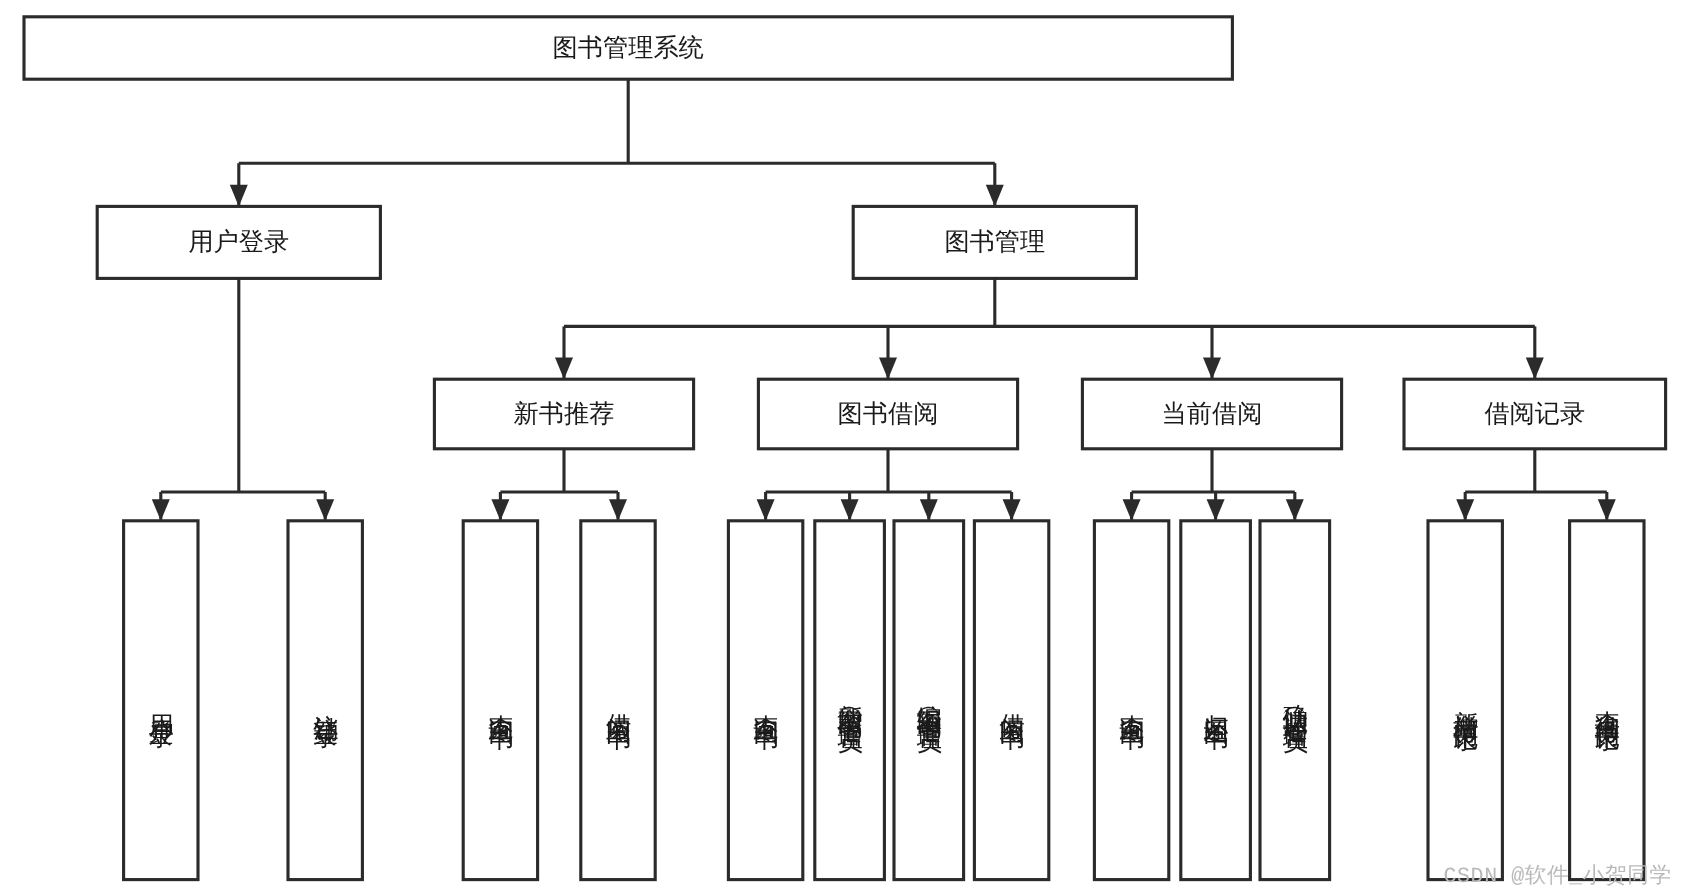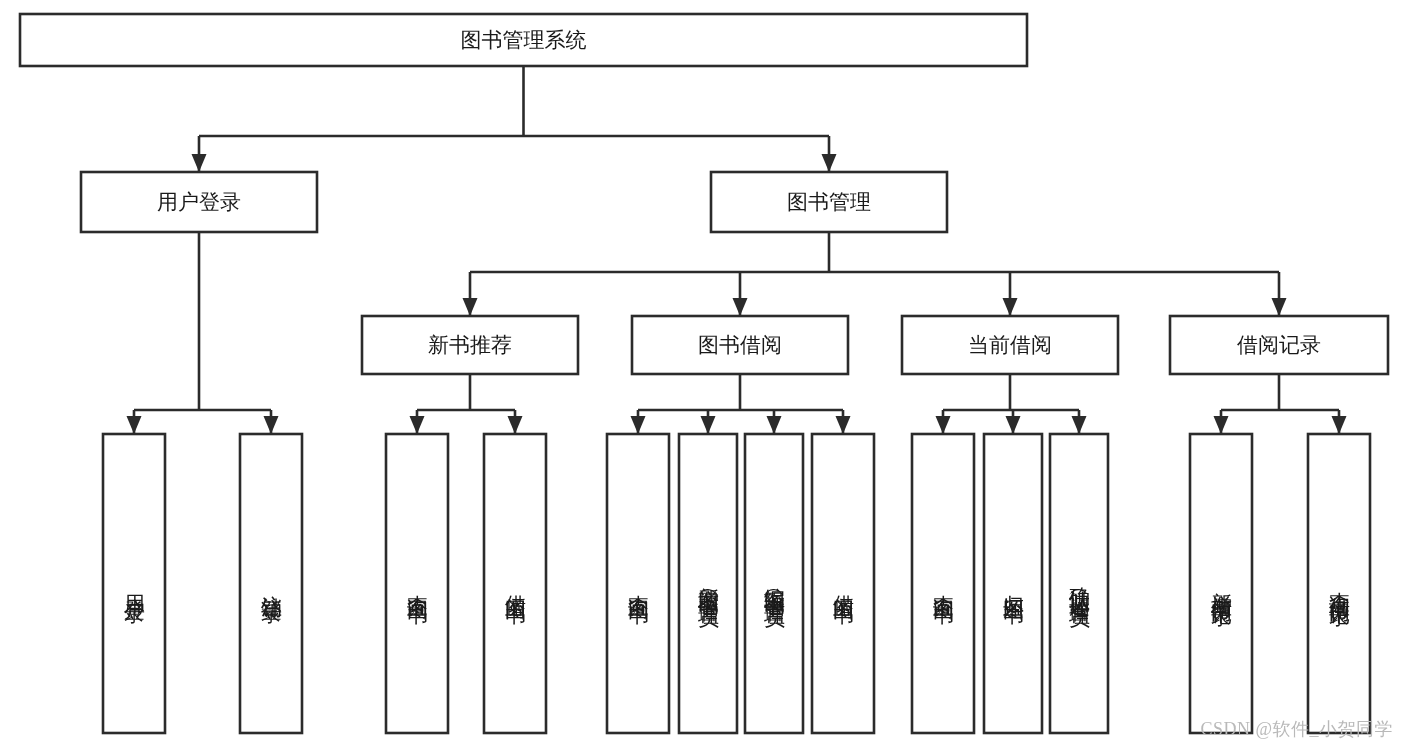--- a/index.html
+++ b/index.html
@@ -74,21 +74,21 @@
     line-height: 1.0;
     color: #1a1a1a;
     letter-spacing: 3px;
     white-space: nowrap;
     text-align: center;
   }
   .watermark {
     position: absolute;
     right: 12px;
     bottom: 6px;
-    font-family: Liberation Serif, serif;
+    font-family: Liberation Mono, monospace;
     font-size: 18px;
     color: #b9b9b9;
     letter-spacing: 0.5px;
     white-space: nowrap;
     user-select: none;
   }
 </style>
 </head>
 <body>
 

